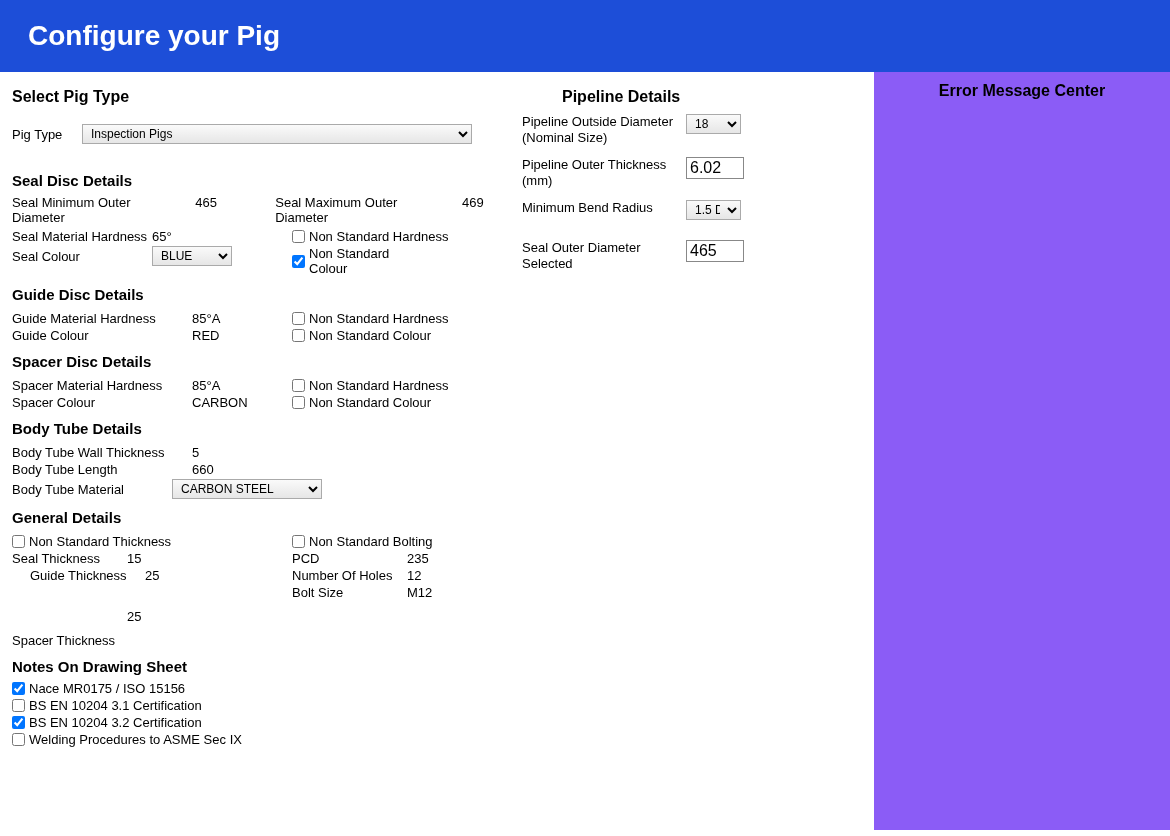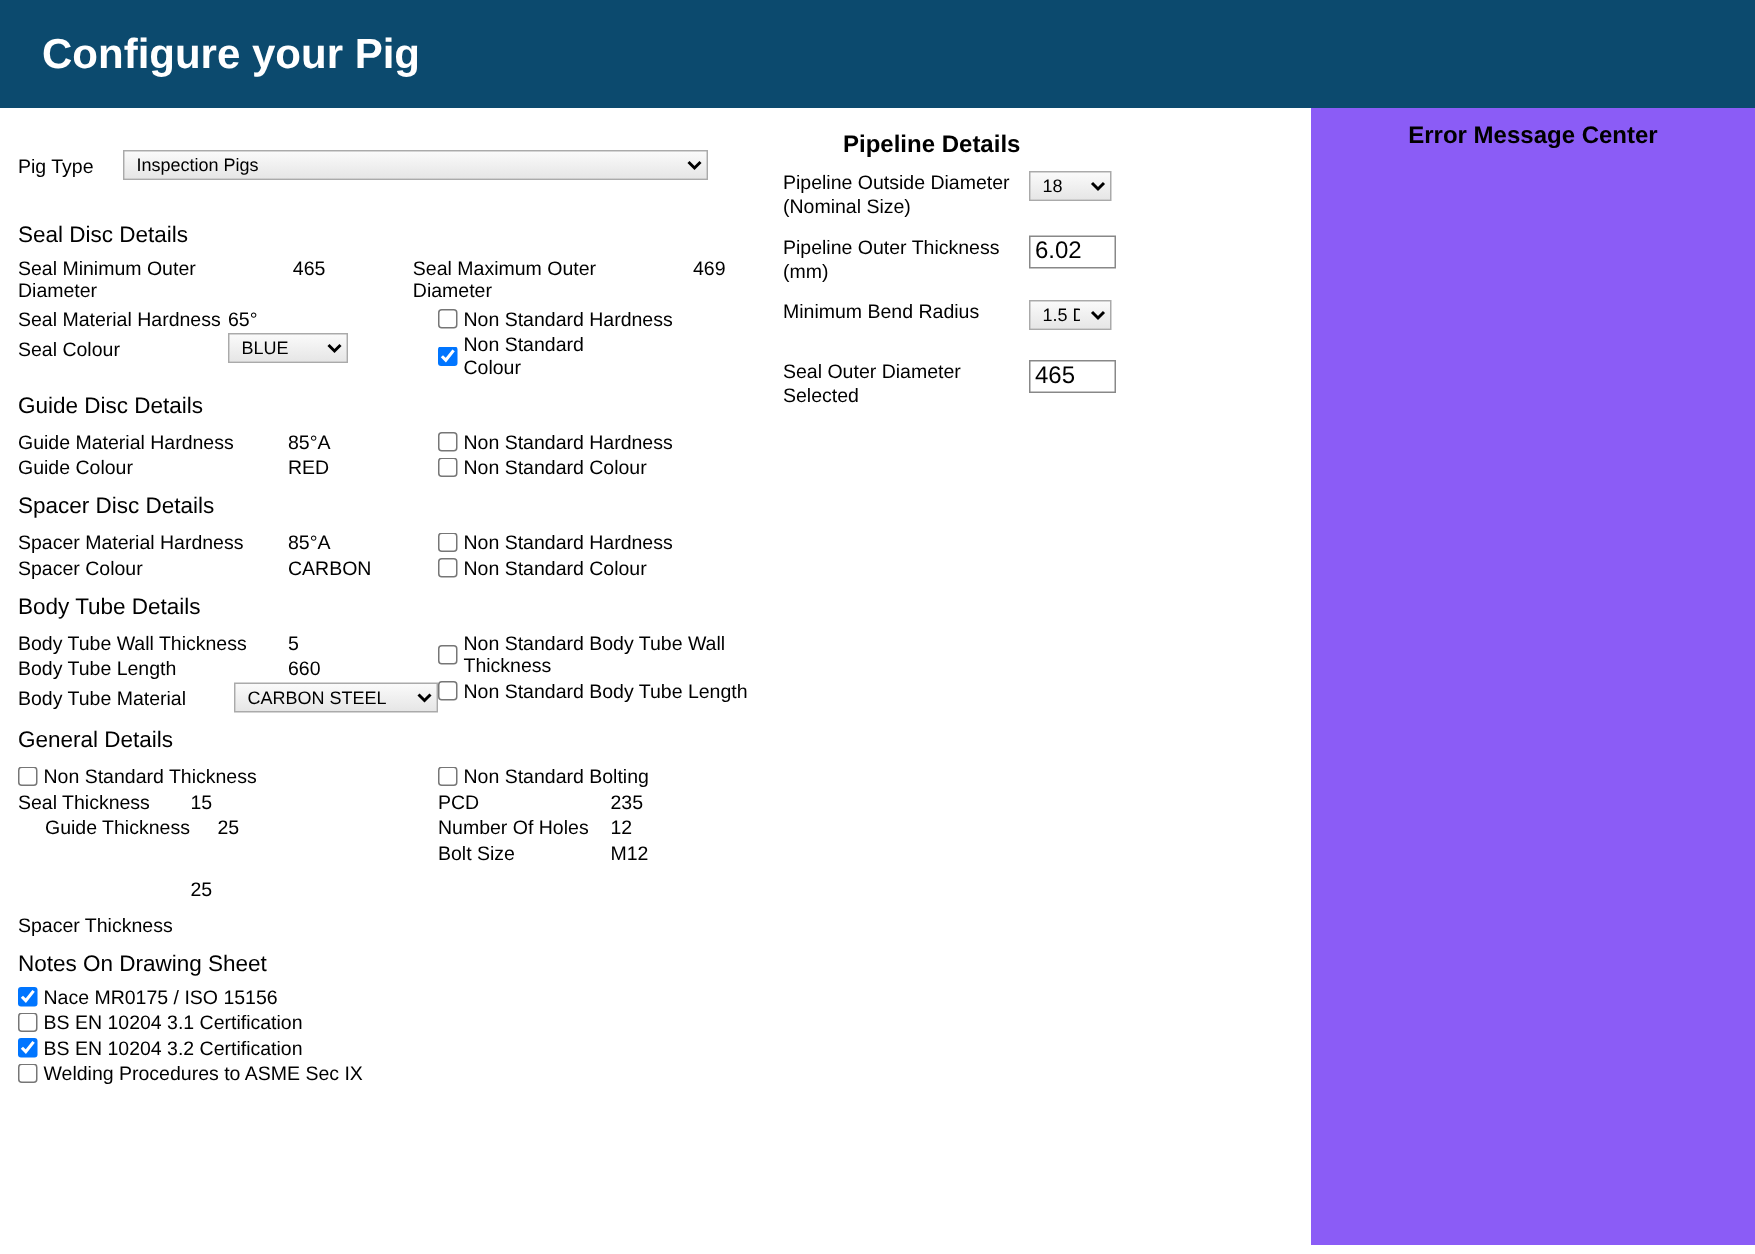--- a/index.html
+++ b/index.html
@@ -1,24 +1,24 @@
 <!DOCTYPE html>
 <html><head>
   <meta charset="utf-8">
   <style>
     * { box-sizing: border-box; margin: 0; padding: 0; }
     body { font-family: Arial, Helvetica, sans-serif; font-size: 13px; width: 1170px; height: 836px; overflow: hidden; }
-    .header { background: #0c4a6e; color: #fff; padding: 20px 28px; font-size: 28px; font-weight: bold; }
+    .header { background: #1d4ed8; color: #fff; padding: 20px 28px; font-size: 28px; font-weight: bold; }
     .container { display: flex; height: calc(836px - 78px); }
     .main { flex: 1; padding: 10px 12px; display: flex; gap: 10px; }
     .left-col { width: 500px; }
     .right-col { width: 340px; }
     .error-panel { width: 300px; background: #8b5cf6; padding: 10px; text-align: center; font-weight: bold; font-size: 16px; }
     h3 { font-size: 16px; font-weight: bold; margin: 6px 0 8px 0; }
-    h4 { font-size: 15px; font-weight: normal; margin: 8px 0 6px 0; }
+    h4 { font-size: 15px; font-weight: bold; margin: 8px 0 6px 0; }
     .row { display: flex; align-items: center; margin: 2px 0; }
     .label { width: 180px; font-size: 13px; }
     .label-narrow { width: 140px; font-size: 13px; }
     .val { font-size: 13px; min-width: 50px; }
     select { background: linear-gradient(#fafafa,#e6e6e6); border: 1px solid #aaa; font-size: 12px; padding: 1px 4px; }
     select.wide { width: 390px; }
     select.sm { width: 80px; }
     select.md { width: 150px; }
     select.xs { width: 55px; }
     input[type=text] { border: 1px solid #888; font-size: 16px; padding: 1px 3px; width: 58px; }
@@ -38,20 +38,21 @@
 
 <div class="header">
   <span>Configure your Pig</span>
 </div>
 
 <div class="container">
   <div class="main">
 
     <div class="left-col">
 
+      <h3>Select Pig Type</h3>
       <div class="row" style="margin:18px 0 28px 0;">
         <div class="label" style="width:70px;">Pig Type</div>
         <select class="wide">
           <option>Inspection Pigs</option>
         </select>
       </div>
 
       <h4>Seal Disc Details</h4>
       <div class="seal-pair">
         <div>
@@ -145,30 +146,20 @@
           </div>
           <div class="row">
             <div class="label">Body Tube Length</div>
             <div class="val">660</div>
           </div>
           <div class="row">
             <div class="label" style="width:160px;">Body Tube Material</div>
             <select class="md">
               <option>CARBON STEEL</option>
             </select>
-          </div>
-        </div>
-        <div>
-          <div class="cb-row">
-            <input type="checkbox" style="">
-            <span class="cb-label">Non Standard Body Tube Wall Thickness</span>
-          </div>
-          <div class="cb-row">
-            <input type="checkbox" style="">
-            <span class="cb-label">Non Standard Body Tube Length</span>
           </div>
         </div>
       </div>
 
       <h4>General Details</h4>
       <div class="two-col">
         <div>
           <div class="cb-row">
             <input type="checkbox" style="">
             <span class="cb-label">Non Standard Thickness</span>

